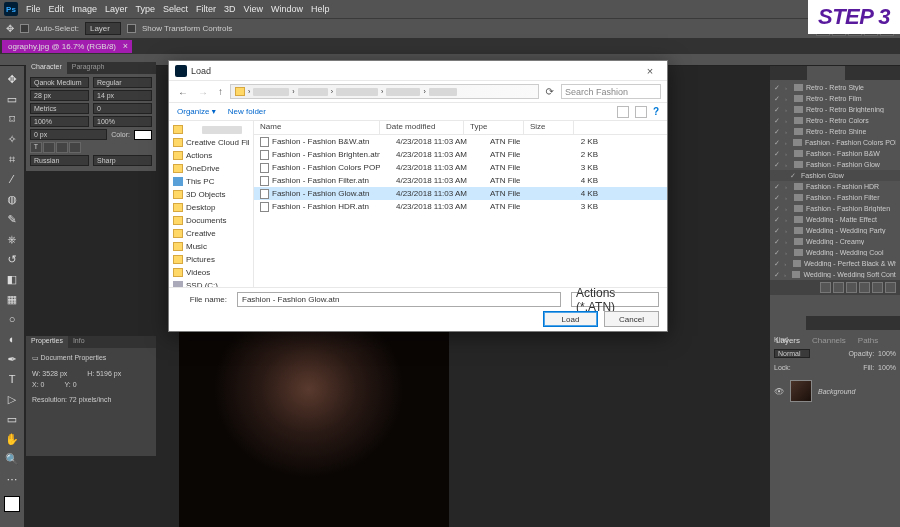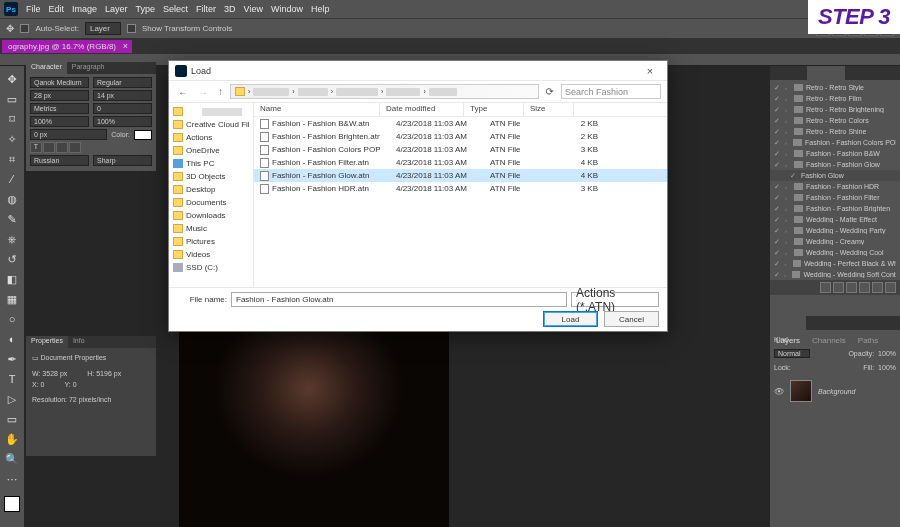--- a/index.html
+++ b/index.html
@@ -114,21 +114,21 @@
 .dlg-row { display: flex; height: 13px; align-items: center; gap: 10px; }
 .dlg-row.sel { background: #cce8ff; }
 .dlg-row .c { padding: 0 6px; overflow: hidden; white-space: nowrap; }
 .dlg-row .c.name { width: 126px; display: flex; align-items: center; gap: 3px; }
 .dlg-row .c.date { width: 84px; }
 .dlg-row .c.type { width: 60px; }
 .dlg-row .c.size { width: 50px; text-align: right; }
 .dlg-row .fico { width: 9px; height: 10px; background: #fff; border: 1px solid #888; flex: 0 0 auto; position: relative; }
 
 .dlg-footer { padding: 4px 8px; border-top: 1px solid #e8e8e8; }
-.dlg-footer .fn-row { display: flex; align-items: center; gap: 4px; margin-bottom: 4px; }
+.dlg-footer .fn-row { display: flex; align-items: center; gap: 10px; margin-bottom: 4px; }
 .dlg-footer .fn-lbl { font-size: 8px; width: 50px; text-align: right; }
 .dlg-footer .fn-input { flex: 1; height: 15px; border: 1px solid #aaa; padding: 0 4px; font-size: 8px; display: flex; align-items: center; }
 .dlg-footer .type-sel { width: 88px; height: 15px; border: 1px solid #aaa; padding: 0 4px; font-size: 12px; display: flex; align-items: center; }
 .dlg-footer .btns { display: flex; justify-content: flex-end; gap: 6px; margin-top: 4px; }
 .dlg-footer .btn { width: 55px; height: 16px; border: 1px solid #aaa; background: #f4f4f4; font-size: 8px; display: flex; align-items: center; justify-content: center; }
 .dlg-footer .btn.primary { border: 1px solid #0078d7; box-shadow: inset 0 0 0 1px #4da3e8; }
 
 
 .step-badge { position: absolute; right: 0; top: 0; background: #fff; color: #5a1a9e; font-weight: 900; font-size: 22px; padding: 4px 10px; font-style: italic; font-family: Arial, sans-serif; letter-spacing: -0.5px; }
 </style>
@@ -439,20 +439,29 @@
         <span style="font-size:7px">›</span>
       <div class="crumb-blur" style="width:42px"></div>
         <span style="font-size:7px">›</span>
       <div class="crumb-blur" style="width:34px"></div>
         <span style="font-size:7px">›</span>
       <div class="crumb-blur" style="width:28px"></div>
     </div>
     <span class="arr">⟳</span>
     <div class="search">Search Fashion</div>
   </div>
+  <div class="dlg-cmd">
+    <span class="link">Organize ▾</span>
+    <span class="link">New folder</span>
+    <div class="right-ico">
+      <div class="ri"></div>
+      <div class="ri"></div>
+      <span class="help">?</span>
+    </div>
+  </div>
   <div class="dlg-body">
     <div class="dlg-tree" id="dlg-tree">
       <div class="ti">
           <div class="tico folder"></div>
           <div class="qa-blur"></div>
         </div>
     <div class="ti">
           <div class="tico folder"></div>
           <span>Creative Cloud Fil</span>
         </div>
@@ -475,21 +484,21 @@
         <div class="ti">
           <div class="tico folder"></div>
           <span>Desktop</span>
         </div>
         <div class="ti">
           <div class="tico folder"></div>
           <span>Documents</span>
         </div>
         <div class="ti">
           <div class="tico folder"></div>
-          <span>Downloads</span>
+          <span>Creative</span>
         </div>
         <div class="ti">
           <div class="tico folder"></div>
           <span>Music</span>
         </div>
         <div class="ti">
           <div class="tico folder"></div>
           <span>Pictures</span>
         </div>
         <div class="ti">

